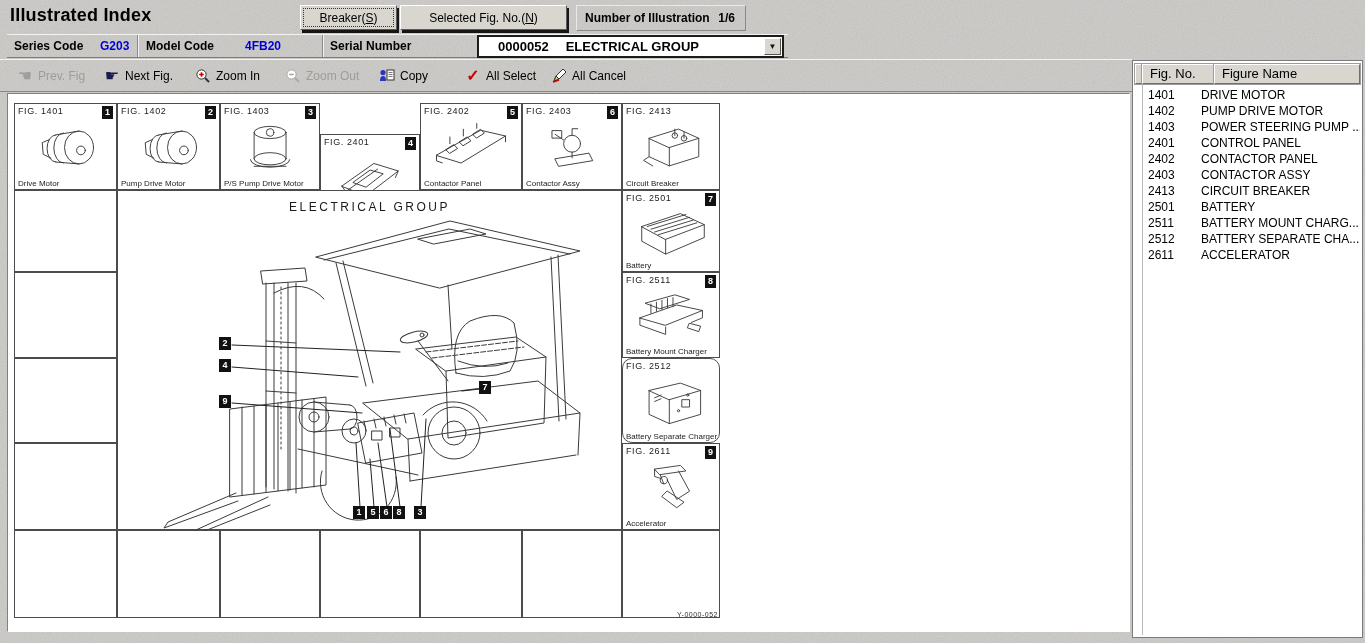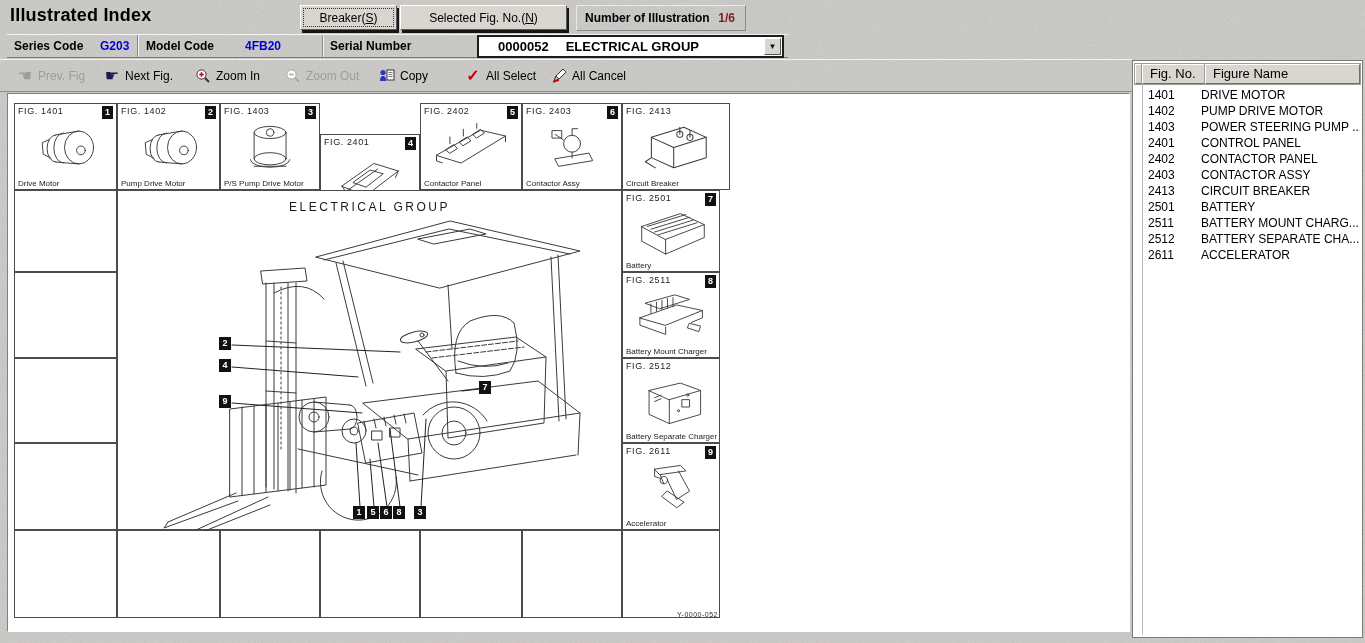--- a/index.html
+++ b/index.html
@@ -24,21 +24,21 @@
   .hdr-btn .key { text-decoration:underline; }
   .btn-search { left:300px; width:97px; }
   .btn-search .inner { position:absolute; inset:2px; border:1px dotted #333; pointer-events:none; }
   .btn-selected { left:400px; width:167px; }
 
   .count-box { position:absolute; left:576px; top:5px; width:170px; height:26px; z-index:2;
     border:1px solid; border-color:#e9e9e9 #8a8a8a #8a8a8a #e9e9e9;
     display:flex; align-items:center; justify-content:space-between;
     padding:0 10px 0 8px; }
   .count-box .lbl { font-size:12px; font-weight:bold; }
-  .count-box .val { font-size:12px; font-weight:bold; color:#7f1d1d; }
+  .count-box .val { font-size:12px; font-weight:bold; color:#000000; }
 
   .info-bar { position:absolute; left:7px; top:34px; width:781px; height:24px; z-index:2;
     border-top:1px solid #f3f3f2; border-bottom:1px solid #7c7c7a; }
   .info-lbl { position:absolute; top:39px; z-index:3; font-size:12px; font-weight:bold; }
   .info-val { position:absolute; top:39px; z-index:3; font-size:12px; font-weight:bold; color:#0000d6; }
   .groove { position:absolute; top:35px; height:22px; width:2px; z-index:3;
     border-left:1px solid #8a8a8a; border-right:1px solid #f2f2f0; }
 
   .combo { position:absolute; left:477px; top:35px; width:307px; height:23px; z-index:3;
     background:#fff; border:2px solid #1c1c1c; display:flex; align-items:center; cursor:pointer; }
@@ -80,21 +80,21 @@
   .drawing-code { position:absolute; left:600px; top:611px; width:118px; z-index:3;
     text-align:right; font-size:7px; letter-spacing:0.5px; color:#333; }
 
   
   .fig-panel { position:absolute; left:1132px; top:60px; width:231px; height:578px; z-index:1;
     background:#fff; border:1px solid #7a7a7a; }
   .fig-header { position:absolute; left:2px; top:3px; right:2px; height:20px; display:flex; z-index:2; }
   .fig-header .hcell { background:#d9d6cf; border:1px solid; border-color:#ffffff #6e6e6e #6e6e6e #ffffff;
     outline:1px solid #9c9c9c; font-size:13px; padding:1px 0 0 7px; }
   .hcell.stub { width:7px; padding:0; }
-  .hcell.figno { width:63px; }
+  .hcell.figno { width:72px; }
   .hcell.figname { flex:1; }
   .selector-line { position:absolute; left:9px; top:24px; bottom:2px; width:0;
     border-left:1px solid #b9b9b9; z-index:2; }
   .fig-rows { position:absolute; left:10px; top:26px; right:2px; z-index:2; }
   .fig-row { display:grid; grid-template-columns:58px 1fr; height:16px; align-items:center;
     font-size:12px; cursor:default; }
   .fig-row .no { padding-left:5px; }
   .fig-row .nm { white-space:nowrap; overflow:hidden; }
 
   svg.lineart { stroke:#3a3a3a; fill:none; stroke-width:1; stroke-linecap:round; stroke-linejoin:round; }
@@ -295,21 +295,21 @@
       <div class="thumb-art">
         <svg class="lineart" viewBox="0 0 96 56">
           <circle cx="48" cy="24" r="9"></circle>
           <path d="M48,15 v-7 h6 M39,20 l-9,-6 M48,33 v6"></path>
           <rect x="27" y="10" width="10" height="8"></rect>
           <polygon points="30,40 66,34 70,42 34,48"></polygon>
         </svg>
       </div>
       <div class="thumb-cap">Contactor Assy</div>
     </div>
-    <div class="cell" style="left: 622px; top: 103px; width: 108px; height: 87px;">
+    <div class="cell" style="left: 622px; top: 103px; width: 98px; height: 87px;">
       <div class="thumb-head">
         <span class="fig-label">FIG. 2413</span>
       </div>
       <div class="thumb-art">
         <svg class="lineart" viewBox="0 0 96 56">
           <polygon points="24,18 56,8 78,18 46,28"></polygon>
           <path d="M24,18 v20 l22,10 v-20 M78,18 v20 l-32,10"></path>
           <circle cx="52" cy="15" r="3"></circle>
           <circle cx="62" cy="18" r="3"></circle>
           <path d="M52,15 v-7 M62,18 v-7"></path>
@@ -341,21 +341,21 @@
         <svg class="lineart" viewBox="0 0 96 56">
           <polygon points="20,14 52,5 68,10 36,20"></polygon>
           <path d="M26,15 v10 M32,13 v10 M38,11 v10 M44,9 v10 M50,8 v10"></path>
           <polygon points="14,30 54,16 82,22 42,38"></polygon>
           <path d="M14,30 v8 l28,10 v-8 M82,22 v8 l-12,5"></path>
           <path d="M68,36 l12,3 -2,6 -12,-4 z"></path>
         </svg>
       </div>
       <div class="thumb-cap">Battery Mount Charger</div>
     </div>
-    <div class="cell" style="left: 622px; top: 358px; width: 98px; height: 85px;">
+    <div class="cell" style="left: 622px; top: 358px; width: 98px; height: 85px; border-radius: 10px;">
       <div class="thumb-head">
         <span class="fig-label">FIG. 2512</span>
       </div>
       <div class="thumb-art">
         <svg class="lineart" viewBox="0 0 96 56">
           <polygon points="24,16 58,8 80,16 46,26"></polygon>
           <path d="M24,16 v26 l22,10 v-26 M80,16 v26 l-34,10"></path>
           <path d="M30,24 l7,-3 M30,28 l7,-3"></path>
           <rect x="60" y="26" width="8" height="8"></rect>
           <circle cx="56" cy="38" r="1.2"></circle>

